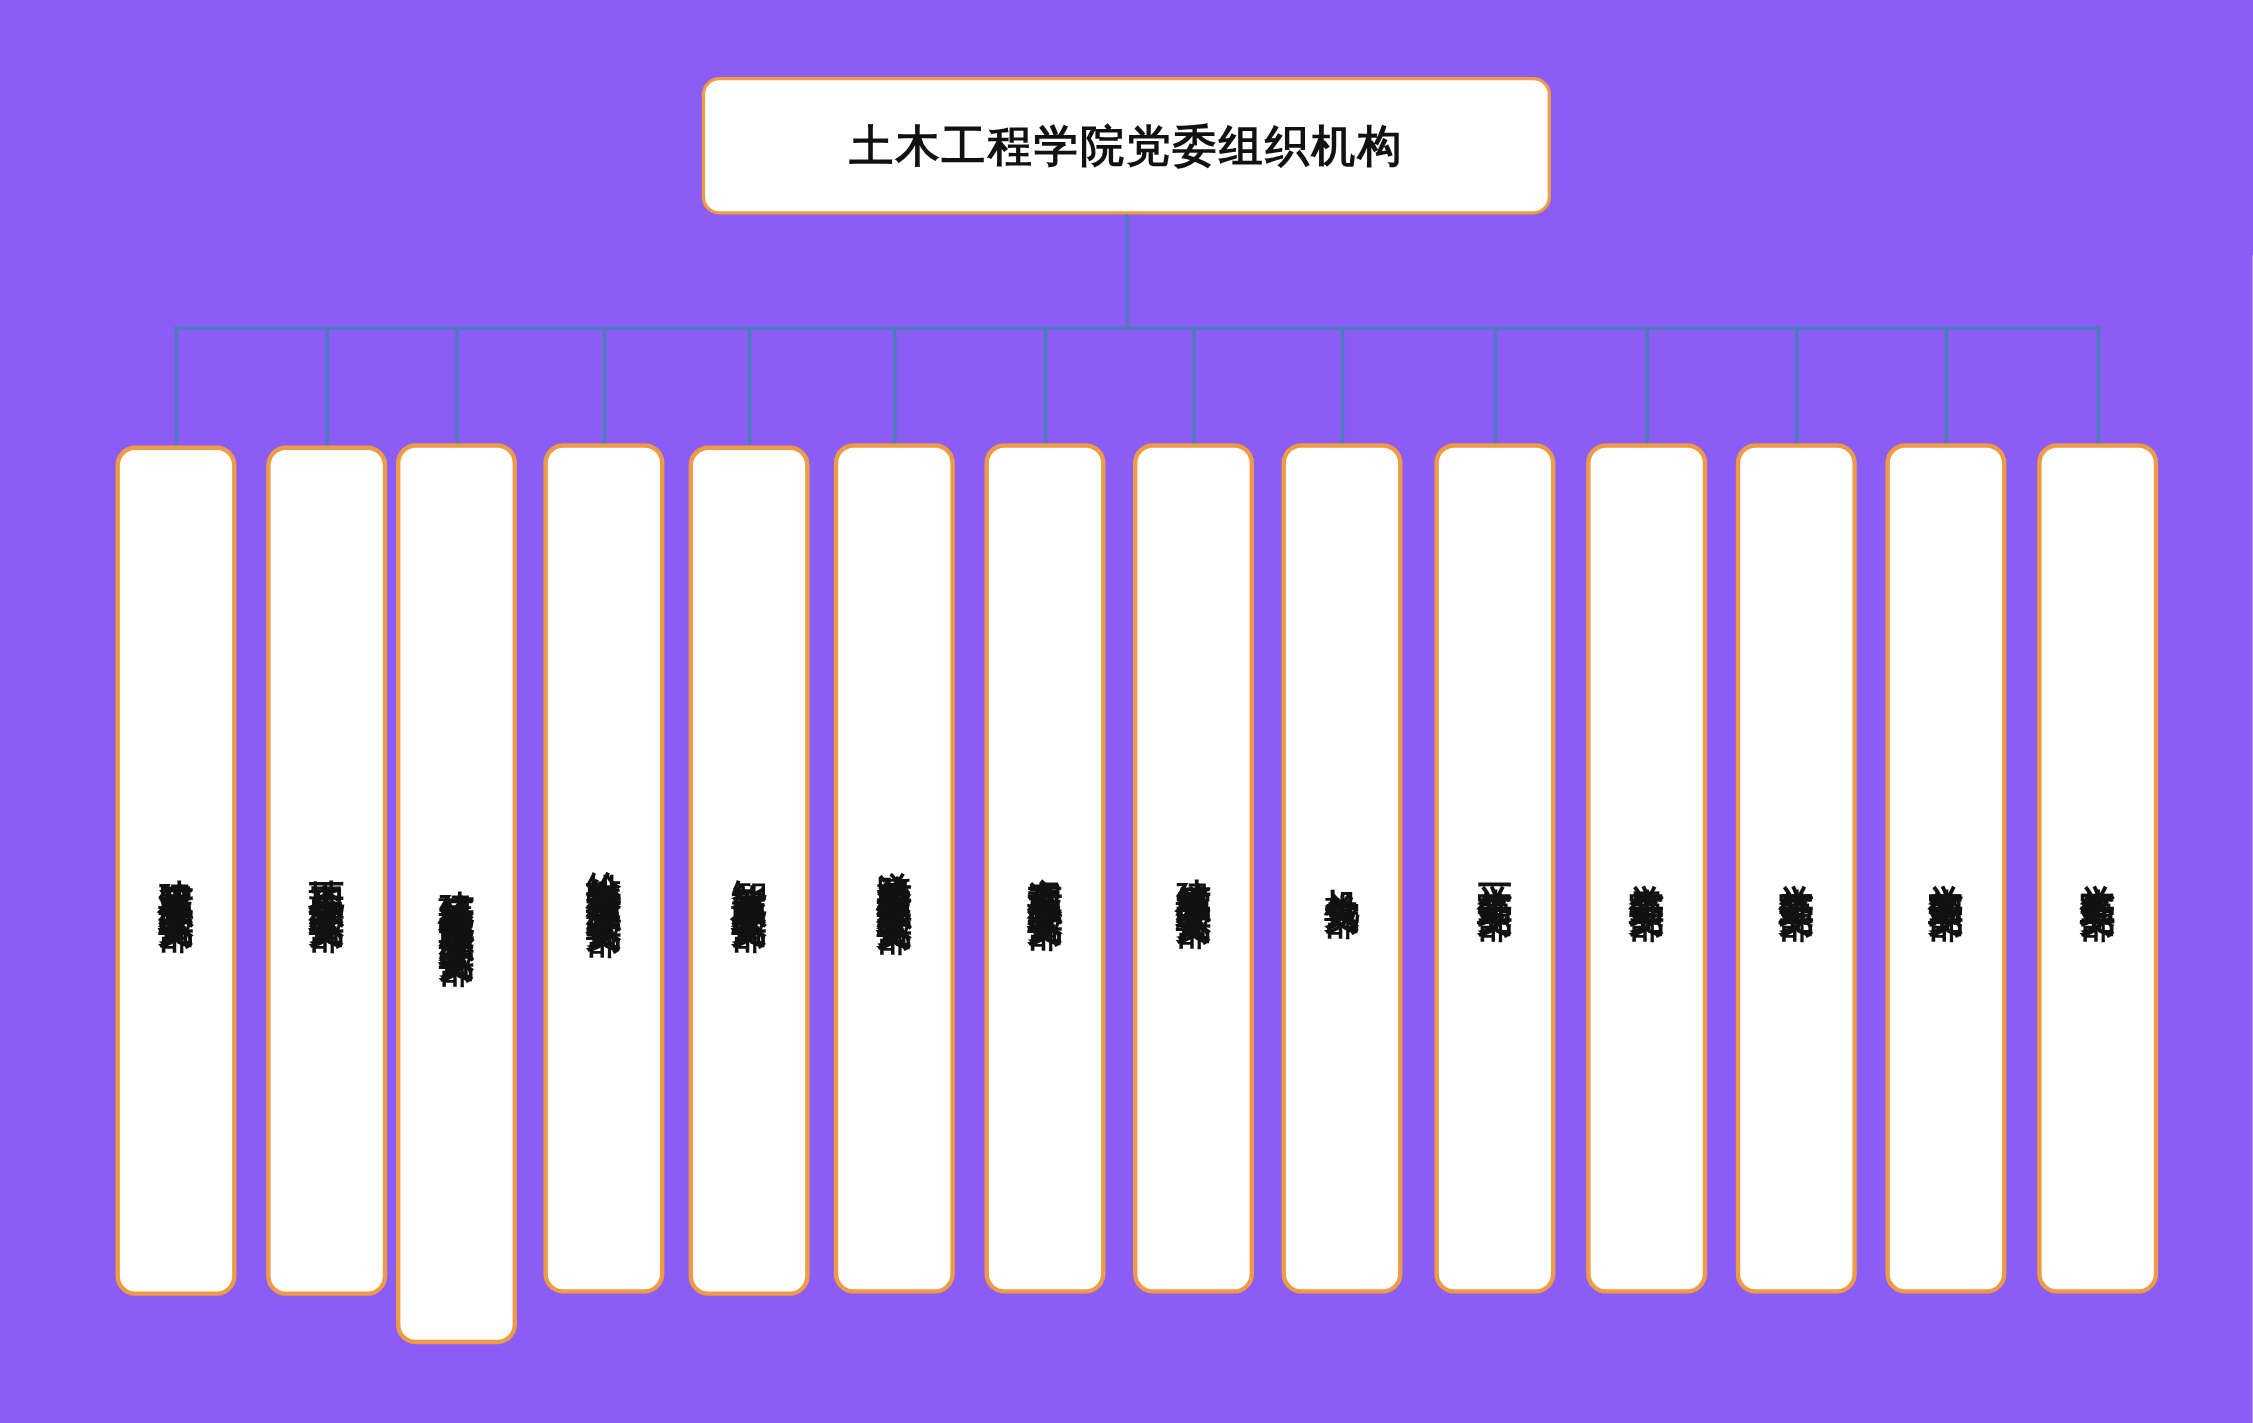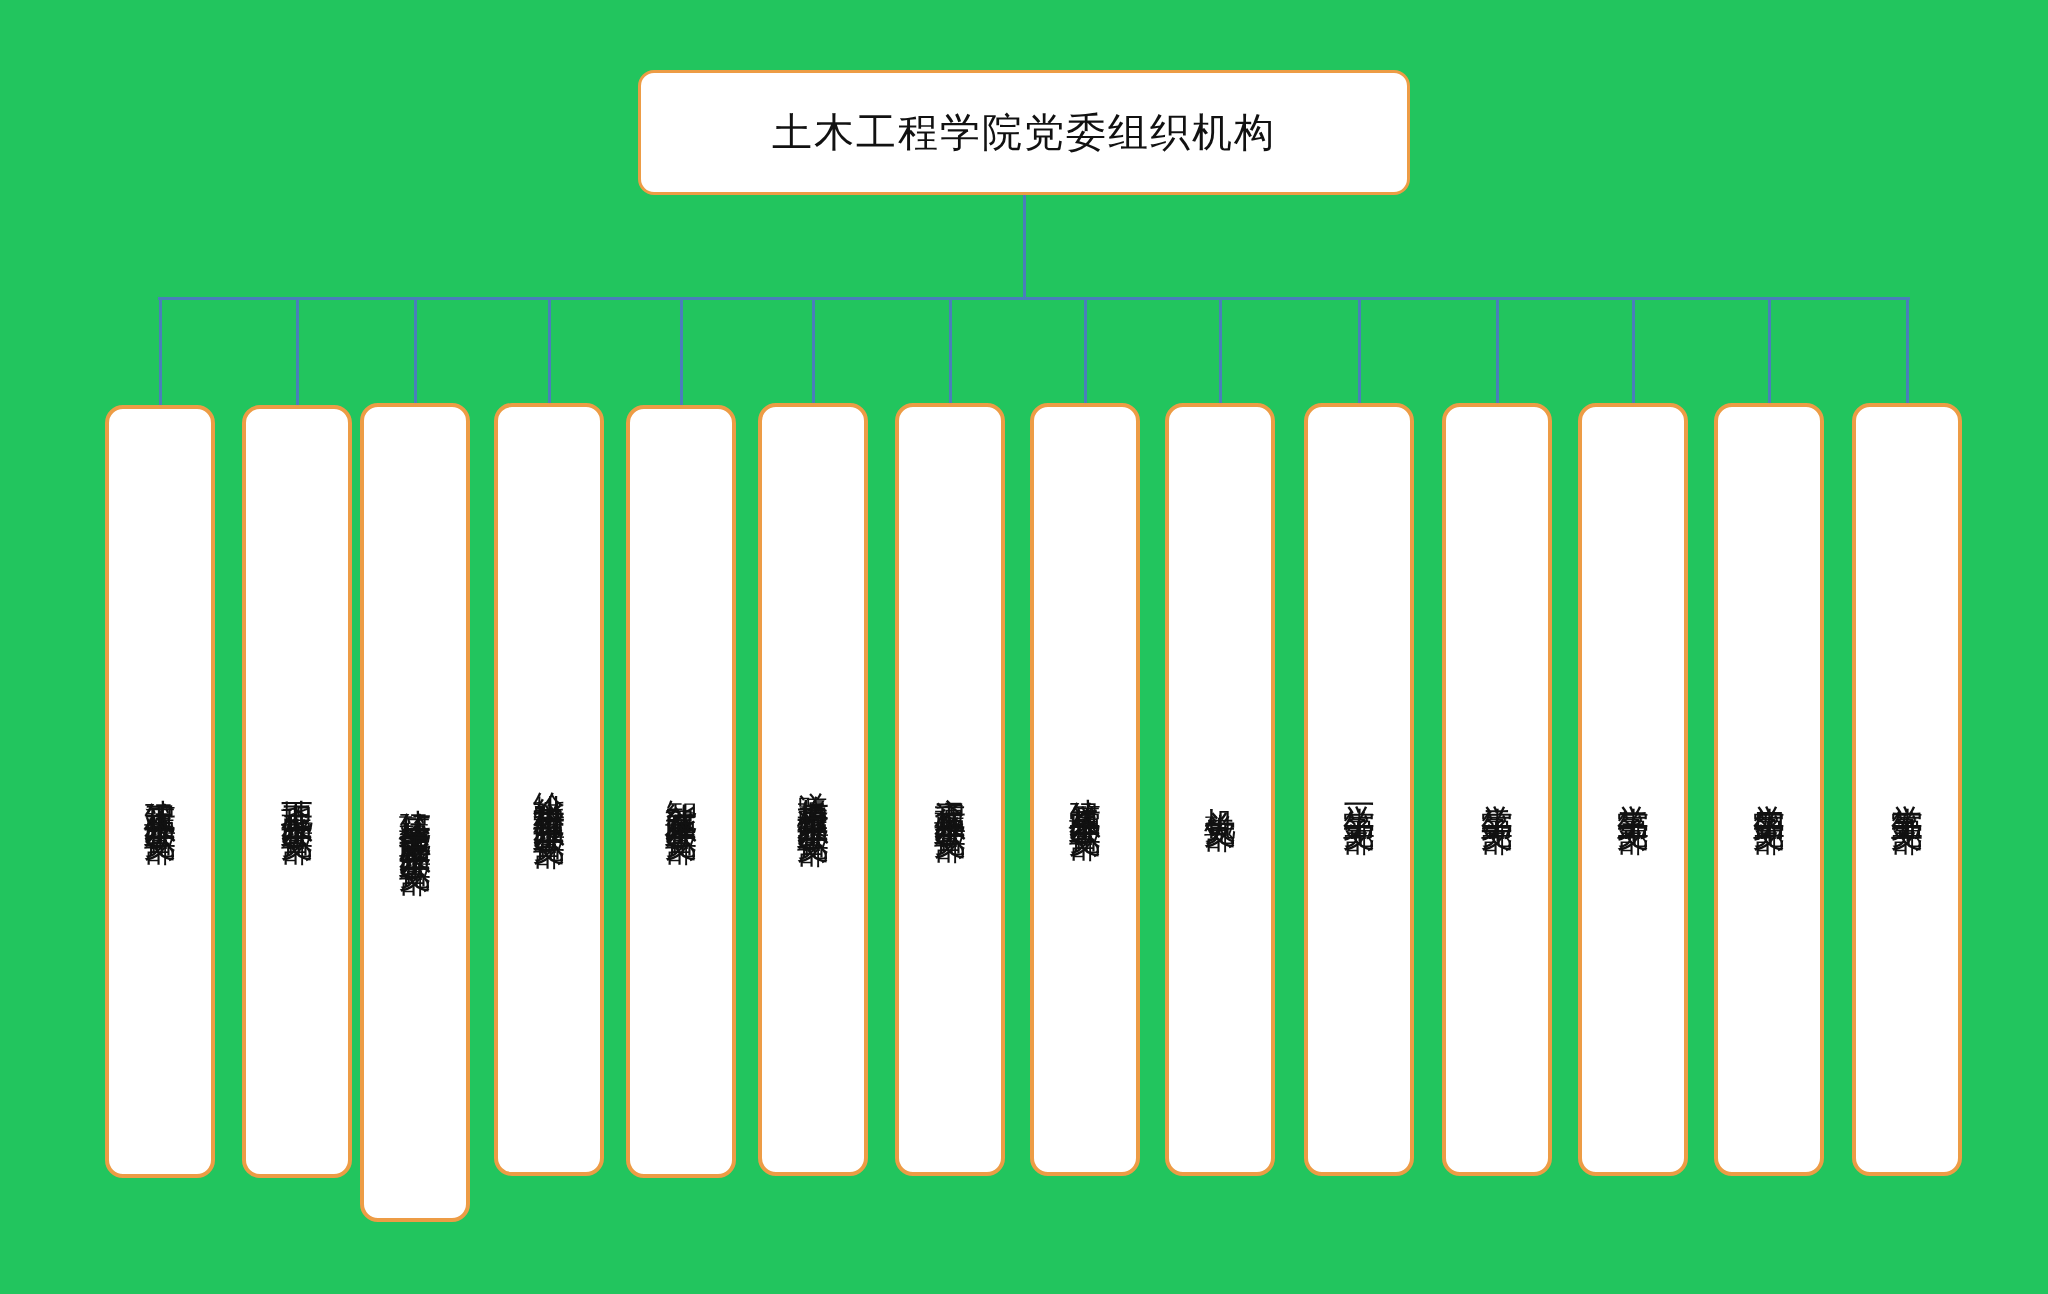--- a/index.html
+++ b/index.html
@@ -79,21 +79,21 @@
     line-height: 1.22;
     letter-spacing: 3px;
     white-space: nowrap;
     text-align: center;
     font-family: "Liberation Serif", "DejaVu Serif", serif;
   }
 </style>
 </head>
 <body>
 
-<div id="chart-root" style="background: #22c55e; color: rgb(17, 17, 17);">
+<div id="chart-root" style="background: #8b5cf6; color: rgb(17, 17, 17); font-weight: bold;">
 
   <div class="node root-node" style="border-color: rgb(237, 156, 69);">
     <span class="root-label">土木工程学院党委组织机构</span>
   </div>
 
   <div class="conn conn-v-root" style="background: rgb(74, 126, 187); left: 1023px;"></div>
 
   <div class="conn conn-h-bus" style="background: rgb(74, 126, 187); left: 158px; width: 1752px; top: 297px;"></div>
 
   <div id="branch-layer">

